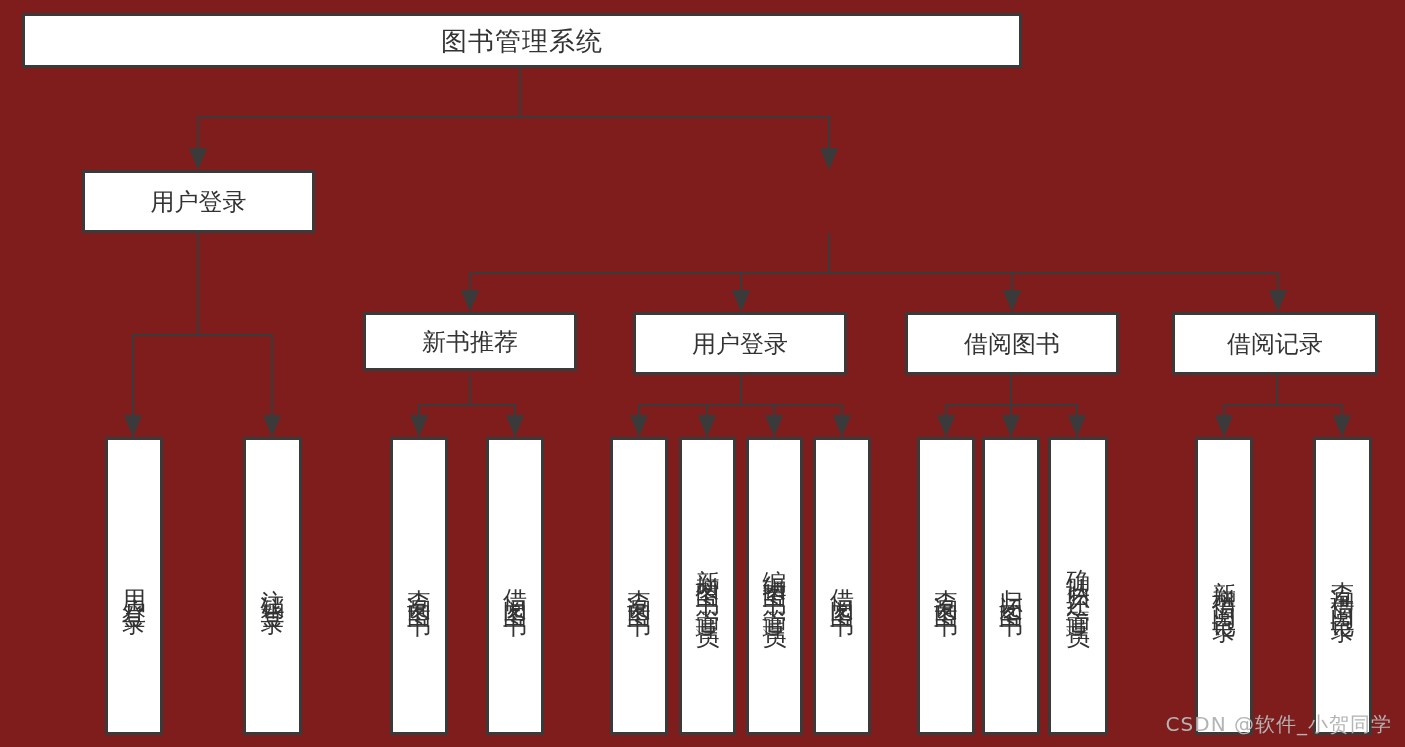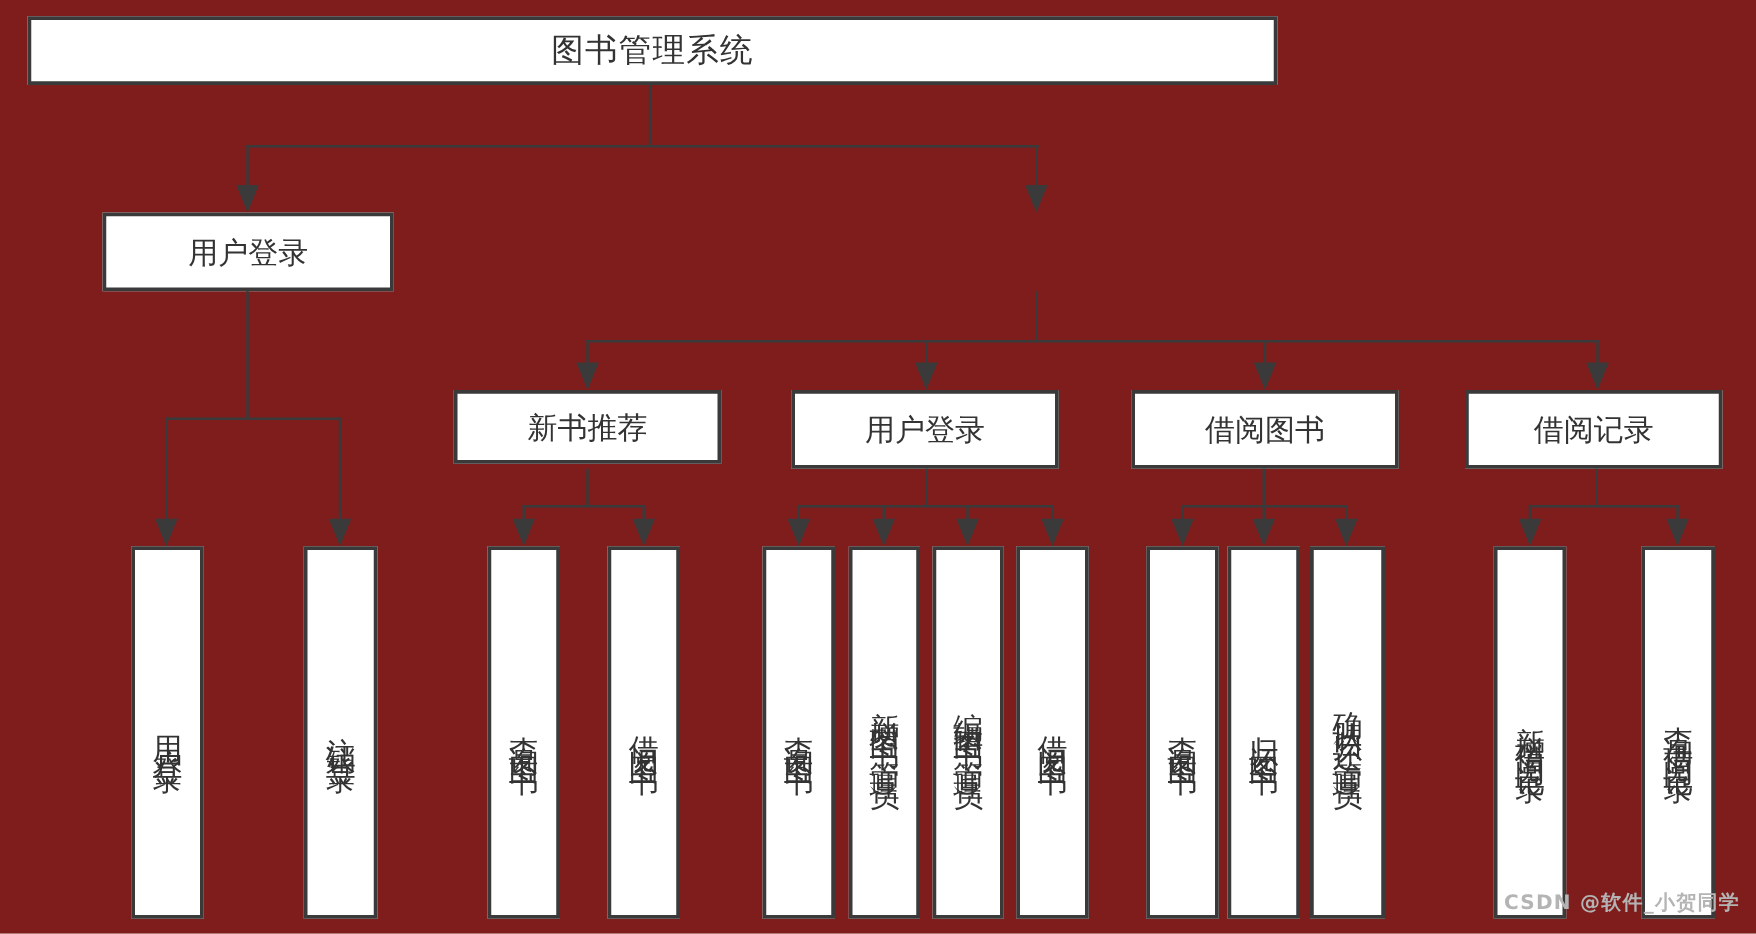--- a/index.html
+++ b/index.html
@@ -19,22 +19,22 @@
   }
   .hline,.vline{position:absolute;background:#3a3a3a;}
   .hline{height:2px;}
   .vline{width:2px;}
   .arrow{
     position:absolute;width:0;height:0;
     border-left:9px solid transparent;border-right:9px solid transparent;
     border-top:22px solid #3a3a3a;
   }
   .watermark{
-    position:absolute;right:13px;top:712px;font-size:16px;line-height:1.2;
-    color:#b4b4b4;letter-spacing:1px;font-weight:bold;
+    position:absolute;right:13px;top:712px;font-size:20px;line-height:1.2;
+    color:#b4b4b4;letter-spacing:1px;
   }
 </style>
 </head>
 <body>
 
 <div class="stage">
 
   <div class="node node-root" style="left:22px;top:13px;width:1000px;height:55px;">图书管理系统</div>
 
   <div class="node" style="left:82px;top:170px;width:233px;height:63px;">用户登录</div>

